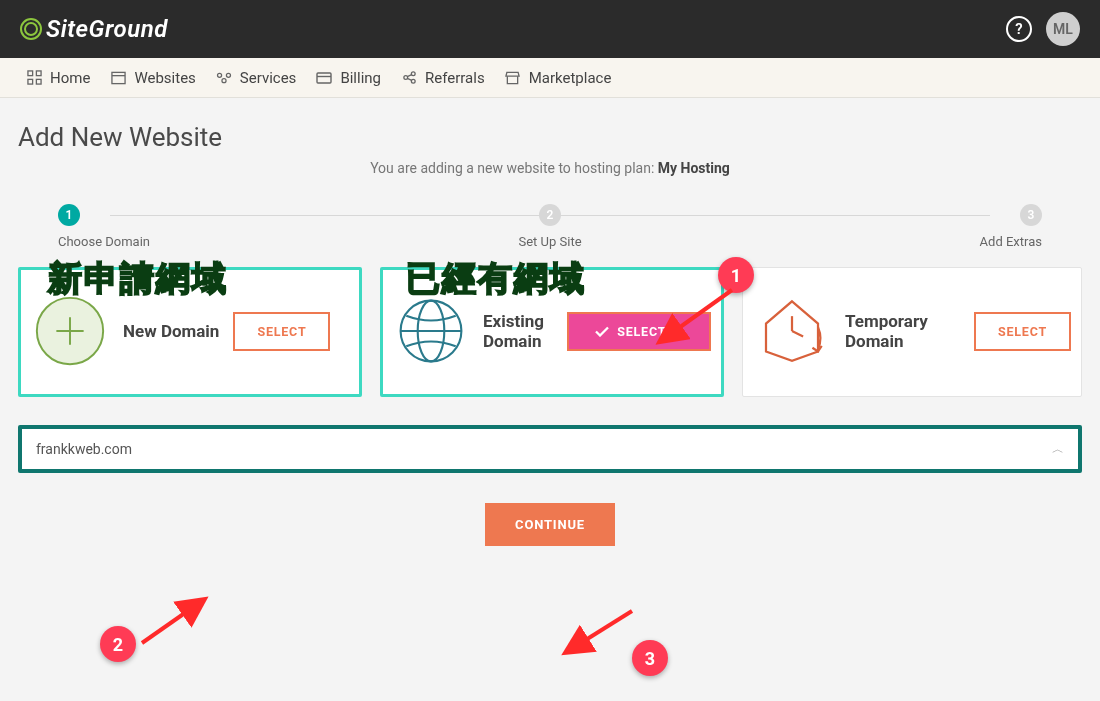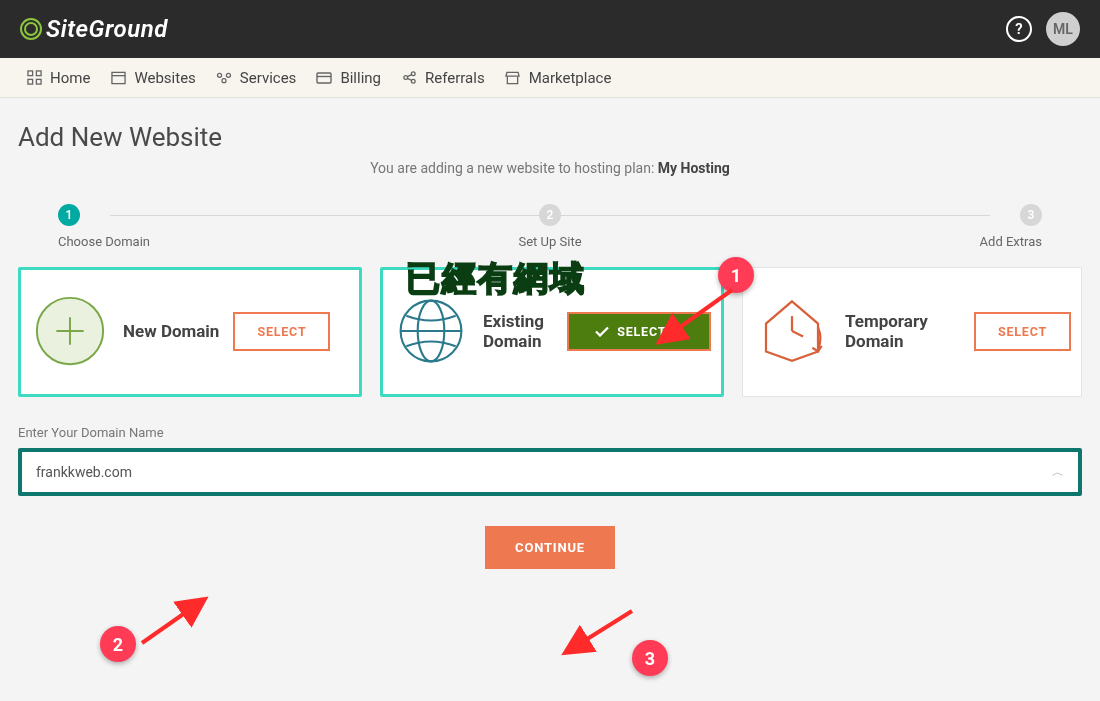--- a/index.html
+++ b/index.html
@@ -29,21 +29,21 @@
   .step:last-child{align-items:flex-end}
   .step .dot{width:22px;height:22px;border-radius:50%;background:#d7d7d7;color:#fff;font-size:12px;font-weight:600;display:flex;align-items:center;justify-content:center}
   .step.active .dot{background:#00a9a2}
   .step .lbl{font-size:13px;color:#666}
   
   .cards{display:flex;gap:18px;margin-bottom:28px}
   .card{flex:1;background:#fff;border:1px solid #e3e3e3;border-radius:2px;padding:22px 10px 24px;display:flex;flex-direction:row;align-items:center;gap:14px;position:relative}
   .card.sel{border:3px solid #3dd9c1}
   .card-title{font-size:17px;font-weight:700;color:#444}
   .btn{padding:10px 22px;font-size:12.5px;font-weight:700;letter-spacing:.8px;border:2px solid #ee7850;color:#ee7850;background:#fff;cursor:pointer}
-  .btn.fill{background:#4d7c0f;color:#fff;display:flex;align-items:center;gap:8px;padding:10px 26px}
+  .btn.fill{background:#ec4899;color:#fff;display:flex;align-items:center;gap:8px;padding:10px 26px}
   .card .ico{height:78px;display:flex;align-items:center;justify-content:center}
   
   .field-lbl{font-size:13px;color:#777;margin:6px 0 8px}
   .domain-box{display:flex;align-items:center;background:#fff;border:4px solid #0f766e;border-radius:2px;height:48px;padding:0 14px;justify-content:space-between;margin-bottom:30px}
   .domain-box input{border:0;outline:0;font-size:14px;flex:1;color:#555;background:transparent}
   .chev{color:#999;font-size:12px}
   .continue-wrap{text-align:center}
   .continue{background:#ee7850;color:#fff;border:0;padding:14px 30px;font-size:13px;font-weight:700;letter-spacing:.8px;cursor:pointer}
   
   .anno-text{position:absolute;font-size:34px;font-weight:900;color:#22a53a;-webkit-text-stroke:2px #0a3d12;letter-spacing:2px;font-family:"Microsoft JhengHei",sans-serif}
@@ -189,30 +189,30 @@
             <line x1="42" y1="38" x2="54" y2="44"></line>
             <path d="M70 34 A30 30 0 0 1 70 58"></path>
             <polyline points="74,54 70,60 64,56"></polyline>
           </svg>
       </div>
       <div class="card-title">Temporary Domain</div>
       <button class="btn">SELECT</button>
     </div>
   </div>
 
-  <div class="field-lbl">Enter Your Domain Name</div>
   <div class="domain-box">
     <input value="frankkweb.com" style="">
     <span class="chev">︿</span>
   </div>
 
   <div class="continue-wrap">
     <button class="continue">CONTINUE</button>
   </div>
 
+  <div class="anno-text" style="left:48px;top:158px">新申請網域</div>
   <div class="anno-text" style="left:406px;top:158px">已經有網域</div>
 
   <div class="anno-num" style="left:718px;top:159px">1</div>
   <div class="anno-num" style="left:100px;top:528px">2</div>
   <div class="anno-num" style="left:632px;top:542px">3</div>
 
   <svg class="arrow" style="left:652px;top:186px" width="90" height="70">
       <defs>
         <marker id="ah1" markerWidth="8" markerHeight="8" refX="6" refY="4" orient="auto">
           <path d="M0 0 L8 4 L0 8 Z" fill="#ff2a2a"></path>

